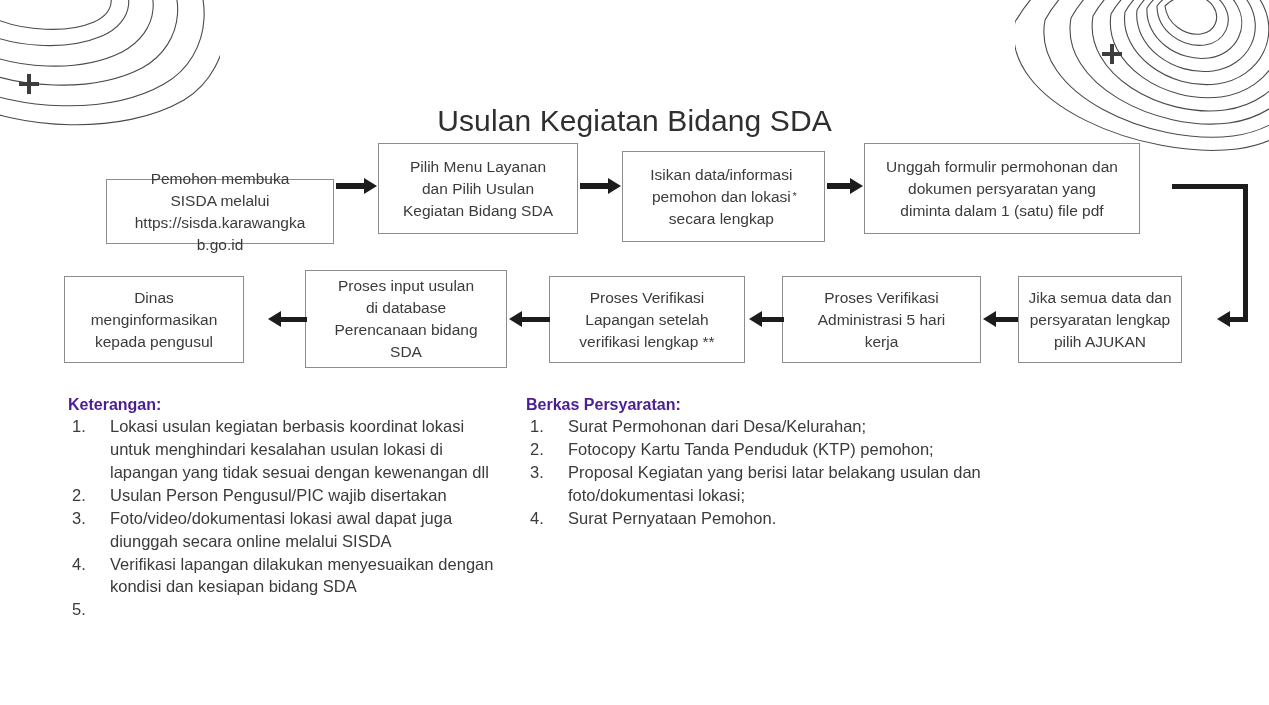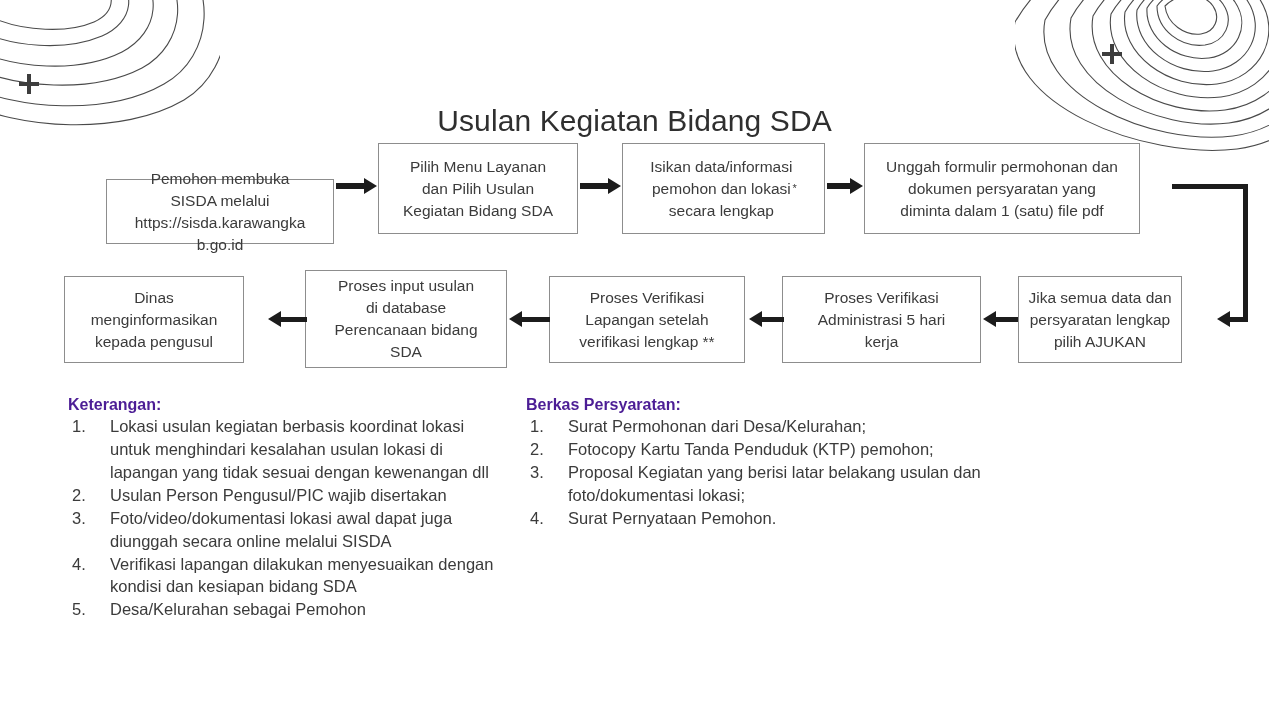--- a/index.html
+++ b/index.html
@@ -67,21 +67,21 @@
     white-space: pre-line;
   }
   .sup {
     font-size: 11px;
     vertical-align: super;
   }
 
   
   #box-1 { left: 106px; top: 143px; width: 228px; height: 65px; margin-top: 36px; }
   #box-2 { left: 378px; top: 143px; width: 200px; height: 91px; }
-  #box-3 { left: 622px; top: 143px; width: 203px; height: 91px; }
+  #box-3 { left: 622px; top: 151px; width: 203px; height: 91px; }
   #box-4 { left: 864px; top: 143px; width: 276px; height: 91px; }
 
   
   #box-5 { left: 1018px; top: 276px; width: 164px; height: 87px; justify-content: center; }
   #box-6 { left: 782px;  top: 276px; width: 199px; height: 87px; }
   #box-7 { left: 549px;  top: 276px; width: 196px; height: 87px; }
   #box-8 { left: 305px;  top: 270px; width: 202px; height: 98px; }
   #box-9 { left: 64px;   top: 276px; width: 180px; height: 87px; }
 
   
@@ -256,21 +256,20 @@
     <li>
       <span class="num">3.</span>
       <span>Foto/video/dokumentasi lokasi awal dapat juga diunggah secara online melalui SISDA</span>
     </li>
     <li>
       <span class="num">4.</span>
       <span>Verifikasi lapangan dilakukan menyesuaikan dengan kondisi dan kesiapan bidang SDA</span>
     </li>
     <li>
       <span class="num">5.</span>
-      <span>Desa/Kelurahan sebagai Pemohon</span>
     </li>
   </ul>
 </div>
 
 <div class="notes-col" id="notes-berkas">
   <div class="notes-heading">Berkas Persyaratan:</div>
   <ul class="notes-list">
     <li>
       <span class="num">1.</span>
       <span>Surat Permohonan dari Desa/Kelurahan;</span>

